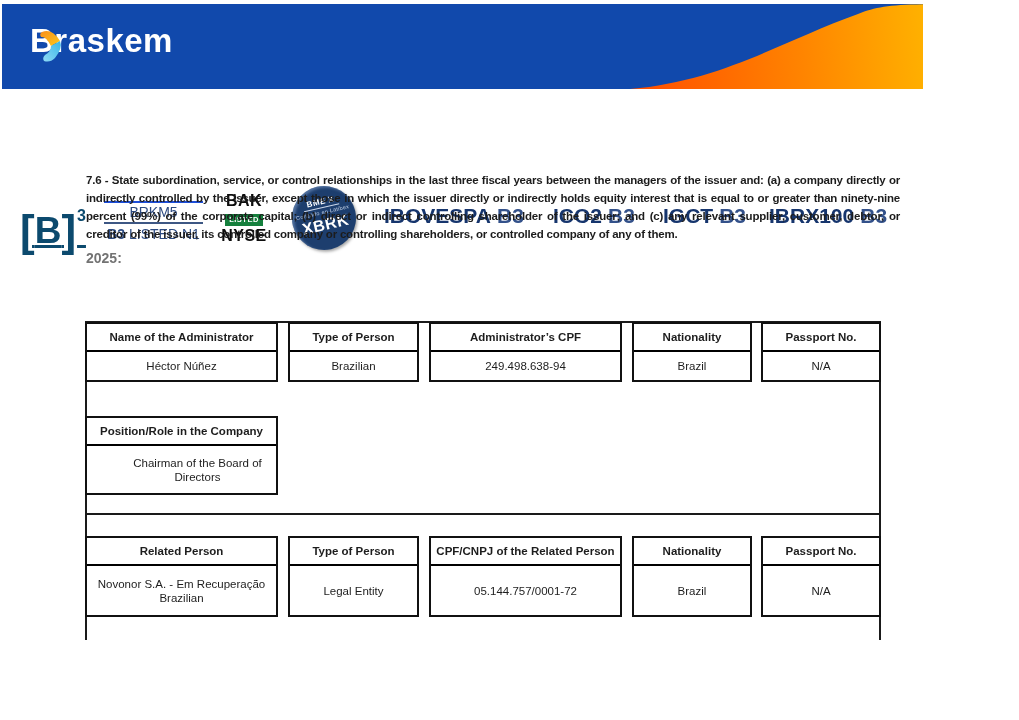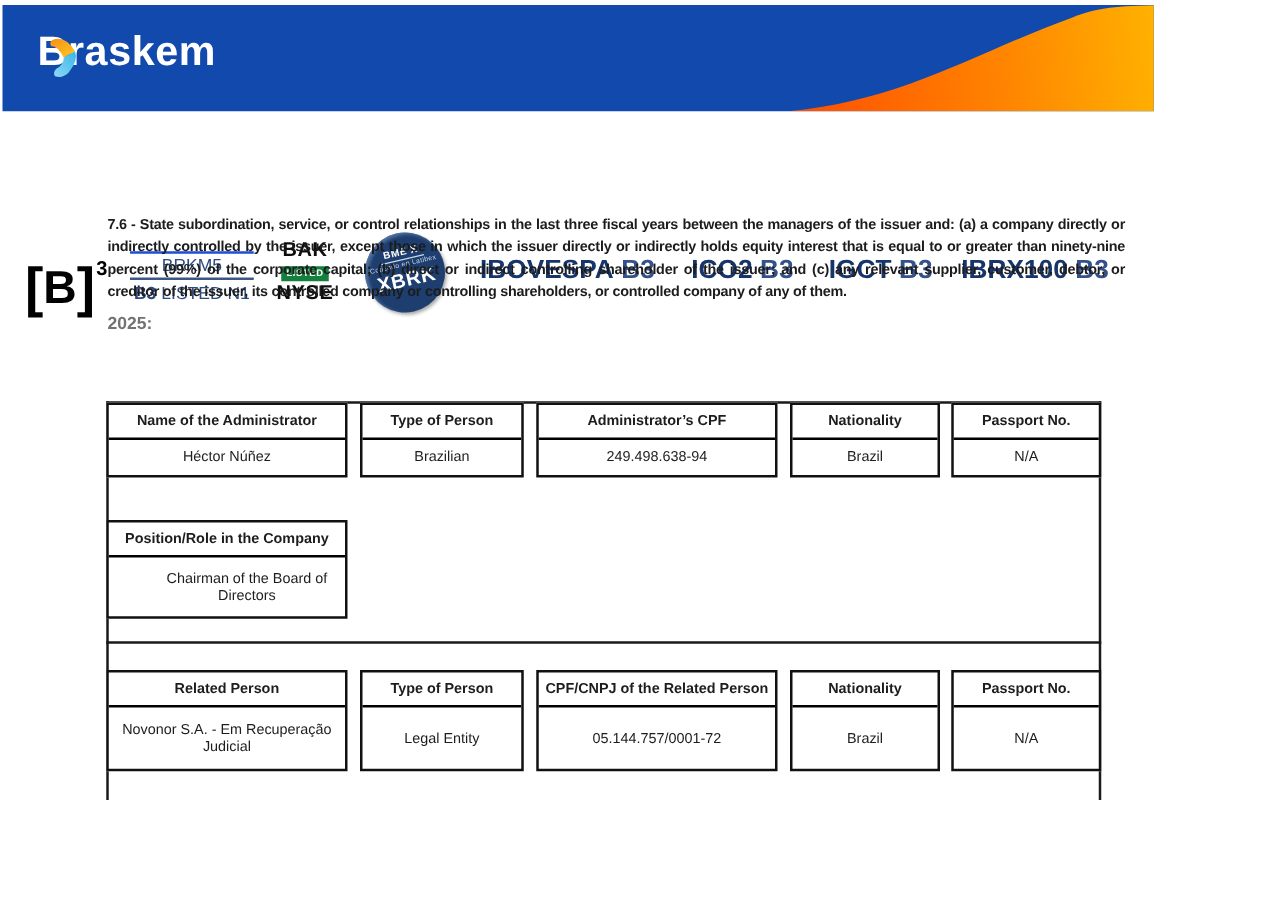--- a/index.html
+++ b/index.html
@@ -8,21 +8,21 @@
 
   
   .band{position:absolute;left:2px;top:4px;width:1015px;height:85px;background:#1149ac;overflow:hidden;}
   .band svg{position:absolute;left:0;top:0;}
   .brand{position:absolute;left:28px;top:18px;display:flex;align-items:center;}
   .brand-text{color:#ffffff;font-size:33px;font-weight:700;letter-spacing:.5px;}
   .brand-chev{margin-left:7px;margin-top:2px;}
 
   
   .strip{position:absolute;left:0;top:92px;width:1019px;height:66px;background:#fff;}
-  .b3logo{position:absolute;left:20px;top:99px;color:#000000;font-weight:800;font-size:37px;line-height:50px;}
+  .b3logo{position:absolute;left:20px;top:99px;color:#0c4a6e;font-weight:800;font-size:37px;line-height:50px;text-decoration:underline;}
   .b3logo .br{font-weight:600;font-size:44px;vertical-align:-3px;}
   .b3logo sup{font-size:16px;font-weight:700;vertical-align:22px;margin-left:1px;}
 
   .brkm5{position:absolute;left:104px;top:109px;width:99px;text-align:center;color:#2c4a80;}
   .brkm5 .t{border-top:2px solid #1d4ed8;border-bottom:2px solid #3d5784;font-size:14px;font-weight:400;padding:1px 0 2px;}
   .brkm5 .b{font-size:14px;padding-top:2px;color:#2c4a80;}
   .brkm5 .b b{font-weight:800;margin-right:4px;}
 
   .bak{position:absolute;left:219px;top:101px;width:50px;text-align:center;color:#0d0d0d;line-height:1;}
   .bak .l1{font-size:16px;font-weight:800;letter-spacing:.5px;}
@@ -167,21 +167,21 @@
     <div class="cb-v v-s">N/A</div>
   </div>
 
   <div class="cellbox" style="left:85px;top:416px;width:189px;">
     <div class="cb-h">Position/Role in the Company</div>
     <div class="cb-v v-m">Chairman of the Board of Directors</div>
   </div>
 
   <div class="cellbox" style="left:85px;top:536px;width:189px;">
     <div class="cb-h">Related Person</div>
-    <div class="cb-v v-l">Novonor S.A. - Em Recuperação Judicial</div>
+    <div class="cb-v v-l">Novonor S.A. - Em Recuperação Brazilian</div>
   </div>
   <div class="cellbox" style="left:288px;top:536px;width:127px;">
     <div class="cb-h">Type of Person</div>
     <div class="cb-v v-l">Legal Entity</div>
   </div>
   <div class="cellbox" style="left:429px;top:536px;width:189px;">
     <div class="cb-h">CPF/CNPJ of the Related Person</div>
     <div class="cb-v v-l">05.144.757/0001-72</div>
   </div>
   <div class="cellbox" style="left:632px;top:536px;width:116px;">

